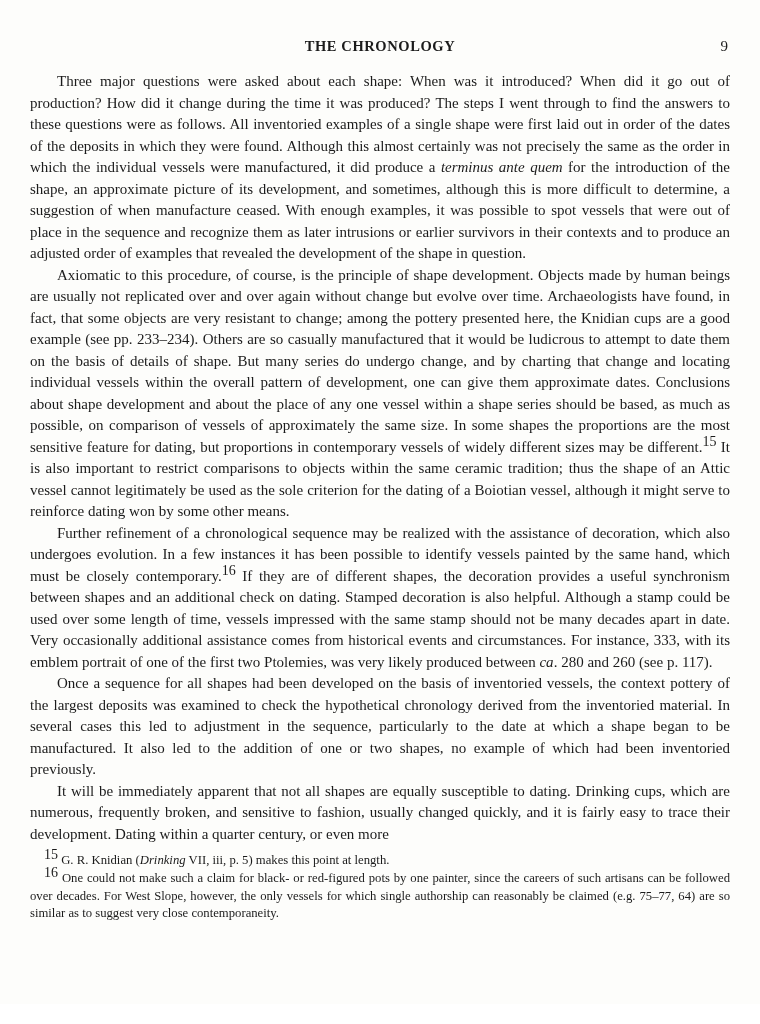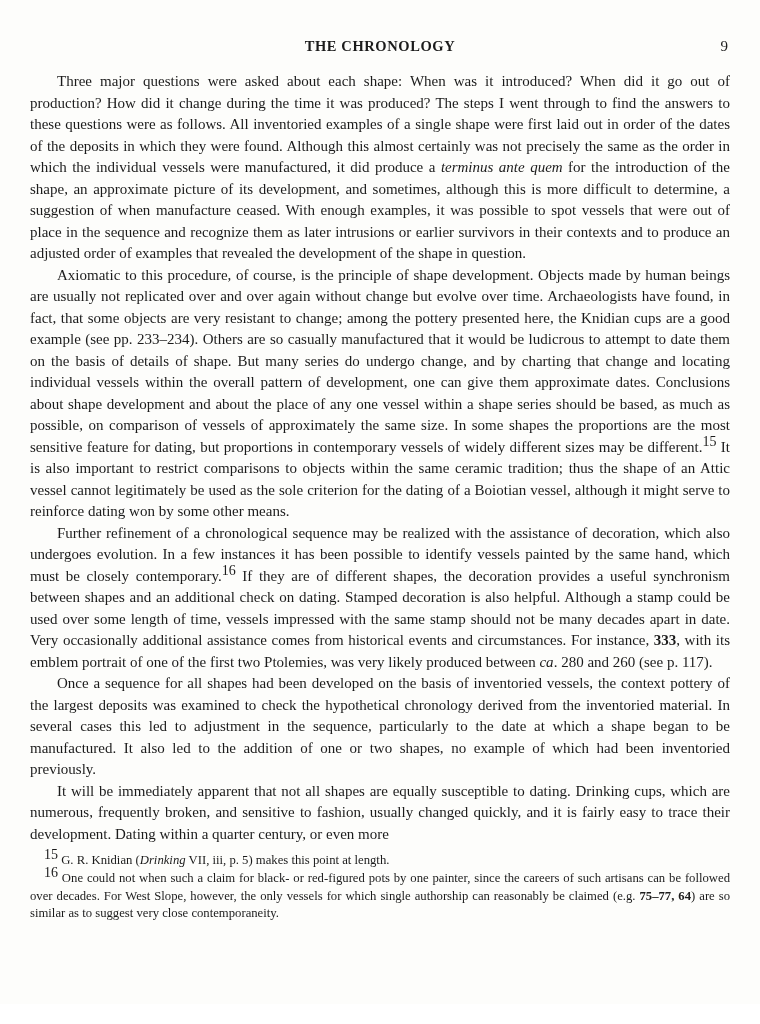--- a/index.html
+++ b/index.html
@@ -38,21 +38,21 @@
     right: 2px;
     top: 0;
     font-size: 15px;
   }
   .body-text p {
     margin: 0;
     text-align: justify;
     text-indent: 27px;
   }
   .body-text em, .footnotes em { font-style: italic; }
-  .body-text strong, .footnotes strong { font-weight: bold; }
+  .body-text strong, .footnotes strong { font-weight: normal; }
   sup {
     font-size: 14px;
     line-height: 0;
     vertical-align: super;
   }
   .footnotes {
     margin-top: 7px;
     font-size: 12.7px;
     line-height: 17.8px;
   }
@@ -74,15 +74,15 @@
   <main class="body-text" id="body-text">
       <p><span>Three major questions were asked about each shape: When was it introduced? When did it go out of production? How did it change during the time it was produced? The steps I went through to find the answers to these questions were as follows. All inventoried examples of a single shape were first laid out in order of the dates of the deposits in which they were found. Although this almost certainly was not precisely the same as the order in which the individual vessels were manufactured, it did produce a </span><em>terminus ante quem</em><span> for the introduction of the shape, an approximate picture of its development, and sometimes, although this is more difficult to determine, a suggestion of when manufacture ceased. With enough examples, it was possible to spot vessels that were out of place in the sequence and recognize them as later intrusions or earlier survivors in their contexts and to produce an adjusted order of examples that revealed the development of the shape in question.</span></p>
       <p><span>Axiomatic to this procedure, of course, is the principle of shape development. Objects made by human beings are usually not replicated over and over again without change but evolve over time. Archaeologists have found, in fact, that some objects are very resistant to change; among the pottery presented here, the Knidian cups are a good example (see pp. 233–234). Others are so casually manufactured that it would be ludicrous to attempt to date them on the basis of details of shape. But many series do undergo change, and by charting that change and locating individual vessels within the overall pattern of development, one can give them approximate dates. Conclusions about shape development and about the place of any one vessel within a shape series should be based, as much as possible, on comparison of vessels of approximately the same size. In some shapes the proportions are the most sensitive feature for dating, but proportions in contemporary vessels of widely different sizes may be different.</span><sup>15</sup><span> It is also important to restrict comparisons to objects within the same ceramic tradition; thus the shape of an Attic vessel cannot legitimately be used as the sole criterion for the dating of a Boiotian vessel, although it might serve to reinforce dating won by some other means.</span></p>
       <p><span>Further refinement of a chronological sequence may be realized with the assistance of decoration, which also undergoes evolution. In a few instances it has been possible to identify vessels painted by the same hand, which must be closely contemporary.</span><sup>16</sup><span> If they are of different shapes, the decoration provides a useful synchronism between shapes and an additional check on dating. Stamped decoration is also helpful. Although a stamp could be used over some length of time, vessels impressed with the same stamp should not be many decades apart in date. Very occasionally additional assistance comes from historical events and circumstances. For instance, </span><strong>333</strong><span>, with its emblem portrait of one of the first two Ptolemies, was very likely produced between </span><em>ca</em><span>. 280 and 260 (see p. 117).</span></p>
       <p><span>Once a sequence for all shapes had been developed on the basis of inventoried vessels, the context pottery of the largest deposits was examined to check the hypothetical chronology derived from the inventoried material. In several cases this led to adjustment in the sequence, particularly to the date at which a shape began to be manufactured. It also led to the addition of one or two shapes, no example of which had been inventoried previously.</span></p>
       <p><span>It will be immediately apparent that not all shapes are equally susceptible to dating. Drinking cups, which are numerous, frequently broken, and sensitive to fashion, usually changed quickly, and it is fairly easy to trace their development. Dating within a quarter century, or even more</span></p>
     </main>
 
   <footer class="footnotes" id="footnotes-list">
       <p><sup>15</sup><span> G. R. Knidian (</span><em>Drinking</em><span> VII, iii, p. 5) makes this point at length.</span></p>
-      <p><sup>16</sup><span> One could not when such a claim for black- or red-figured pots by one painter, since the careers of such artisans can be followed over decades. For West Slope, however, the only vessels for which single authorship can reasonably be claimed (e.g. </span><strong>75–77, 64</strong><span>) are so similar as to suggest very close contemporaneity.</span></p>
+      <p><sup>16</sup><span> One could not make such a claim for black- or red-figured pots by one painter, since the careers of such artisans can be followed over decades. For West Slope, however, the only vessels for which single authorship can reasonably be claimed (e.g. </span><strong>75–77, 64</strong><span>) are so similar as to suggest very close contemporaneity.</span></p>
     </footer>
 </div>
 
 </body></html>

